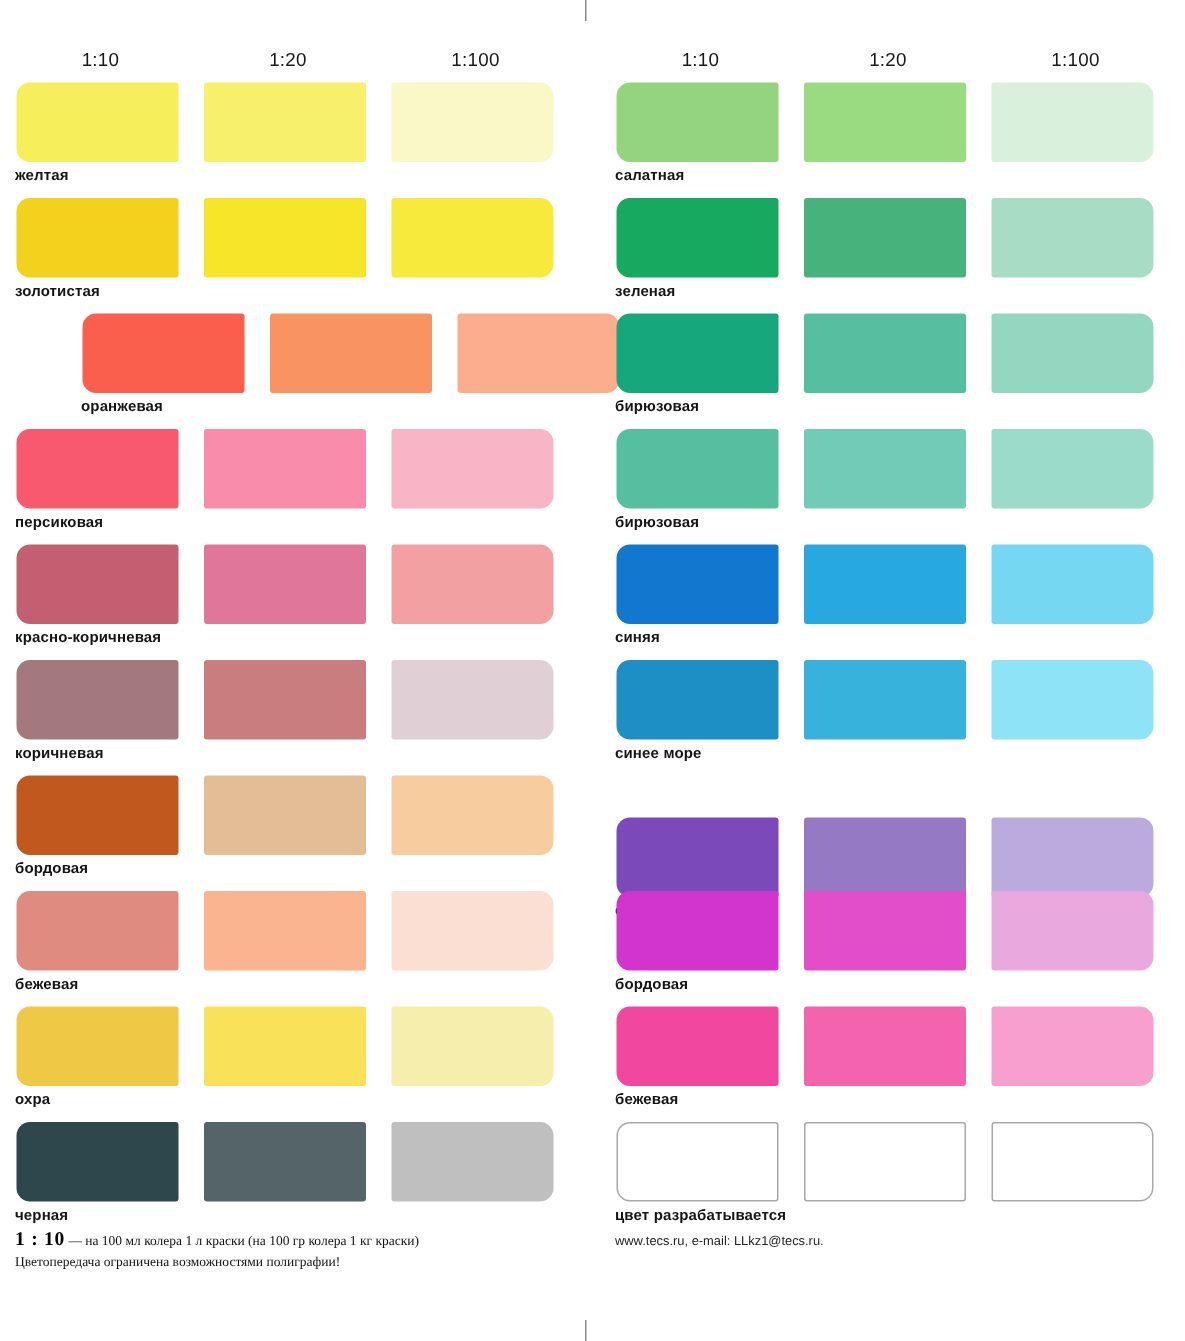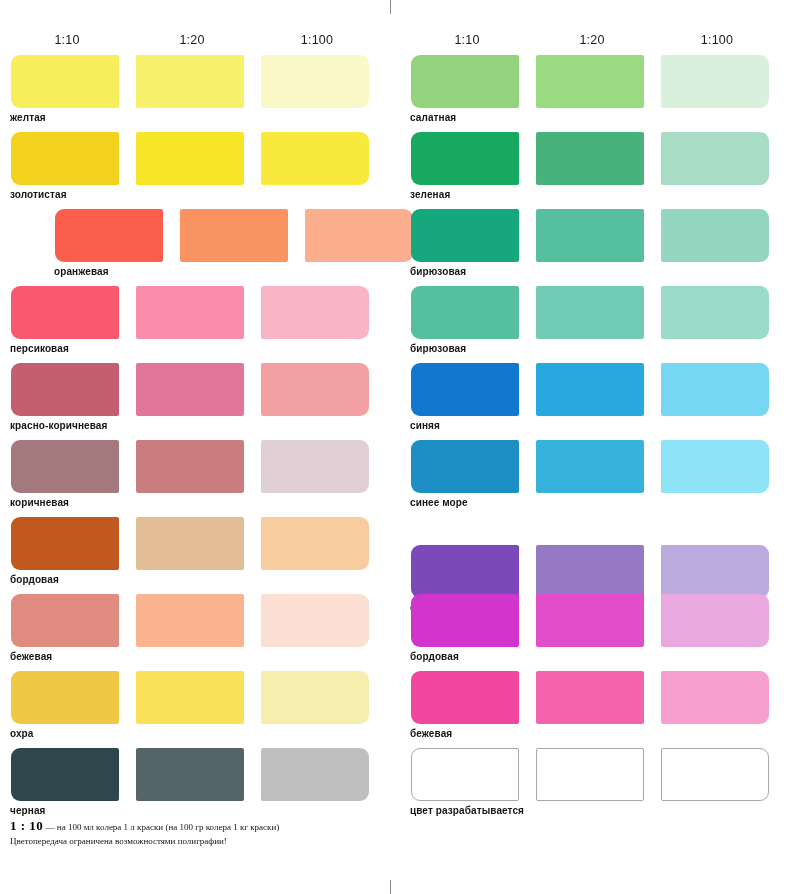--- a/index.html
+++ b/index.html
@@ -275,16 +275,17 @@
           <div class="row-label">бежевая</div>
         </div>
         <div class="row" style="top: 748px;">
           <div class="swatch sw-c0 empty" title="цвет разрабатывается"></div>
           <div class="swatch sw-c1 empty" title="цвет разрабатывается"></div>
           <div class="swatch sw-c2 empty" title="цвет разрабатывается"></div>
           <div class="row-label">цвет разрабатывается</div>
         </div>
       </div>
     <div class="footer footer-right">
+      <div class="footnote-line">www.tecs.ru, e-mail: LLkz1@tecs.ru.</div>
     </div>
   </div>
 
 </div>
 
 </body></html>

